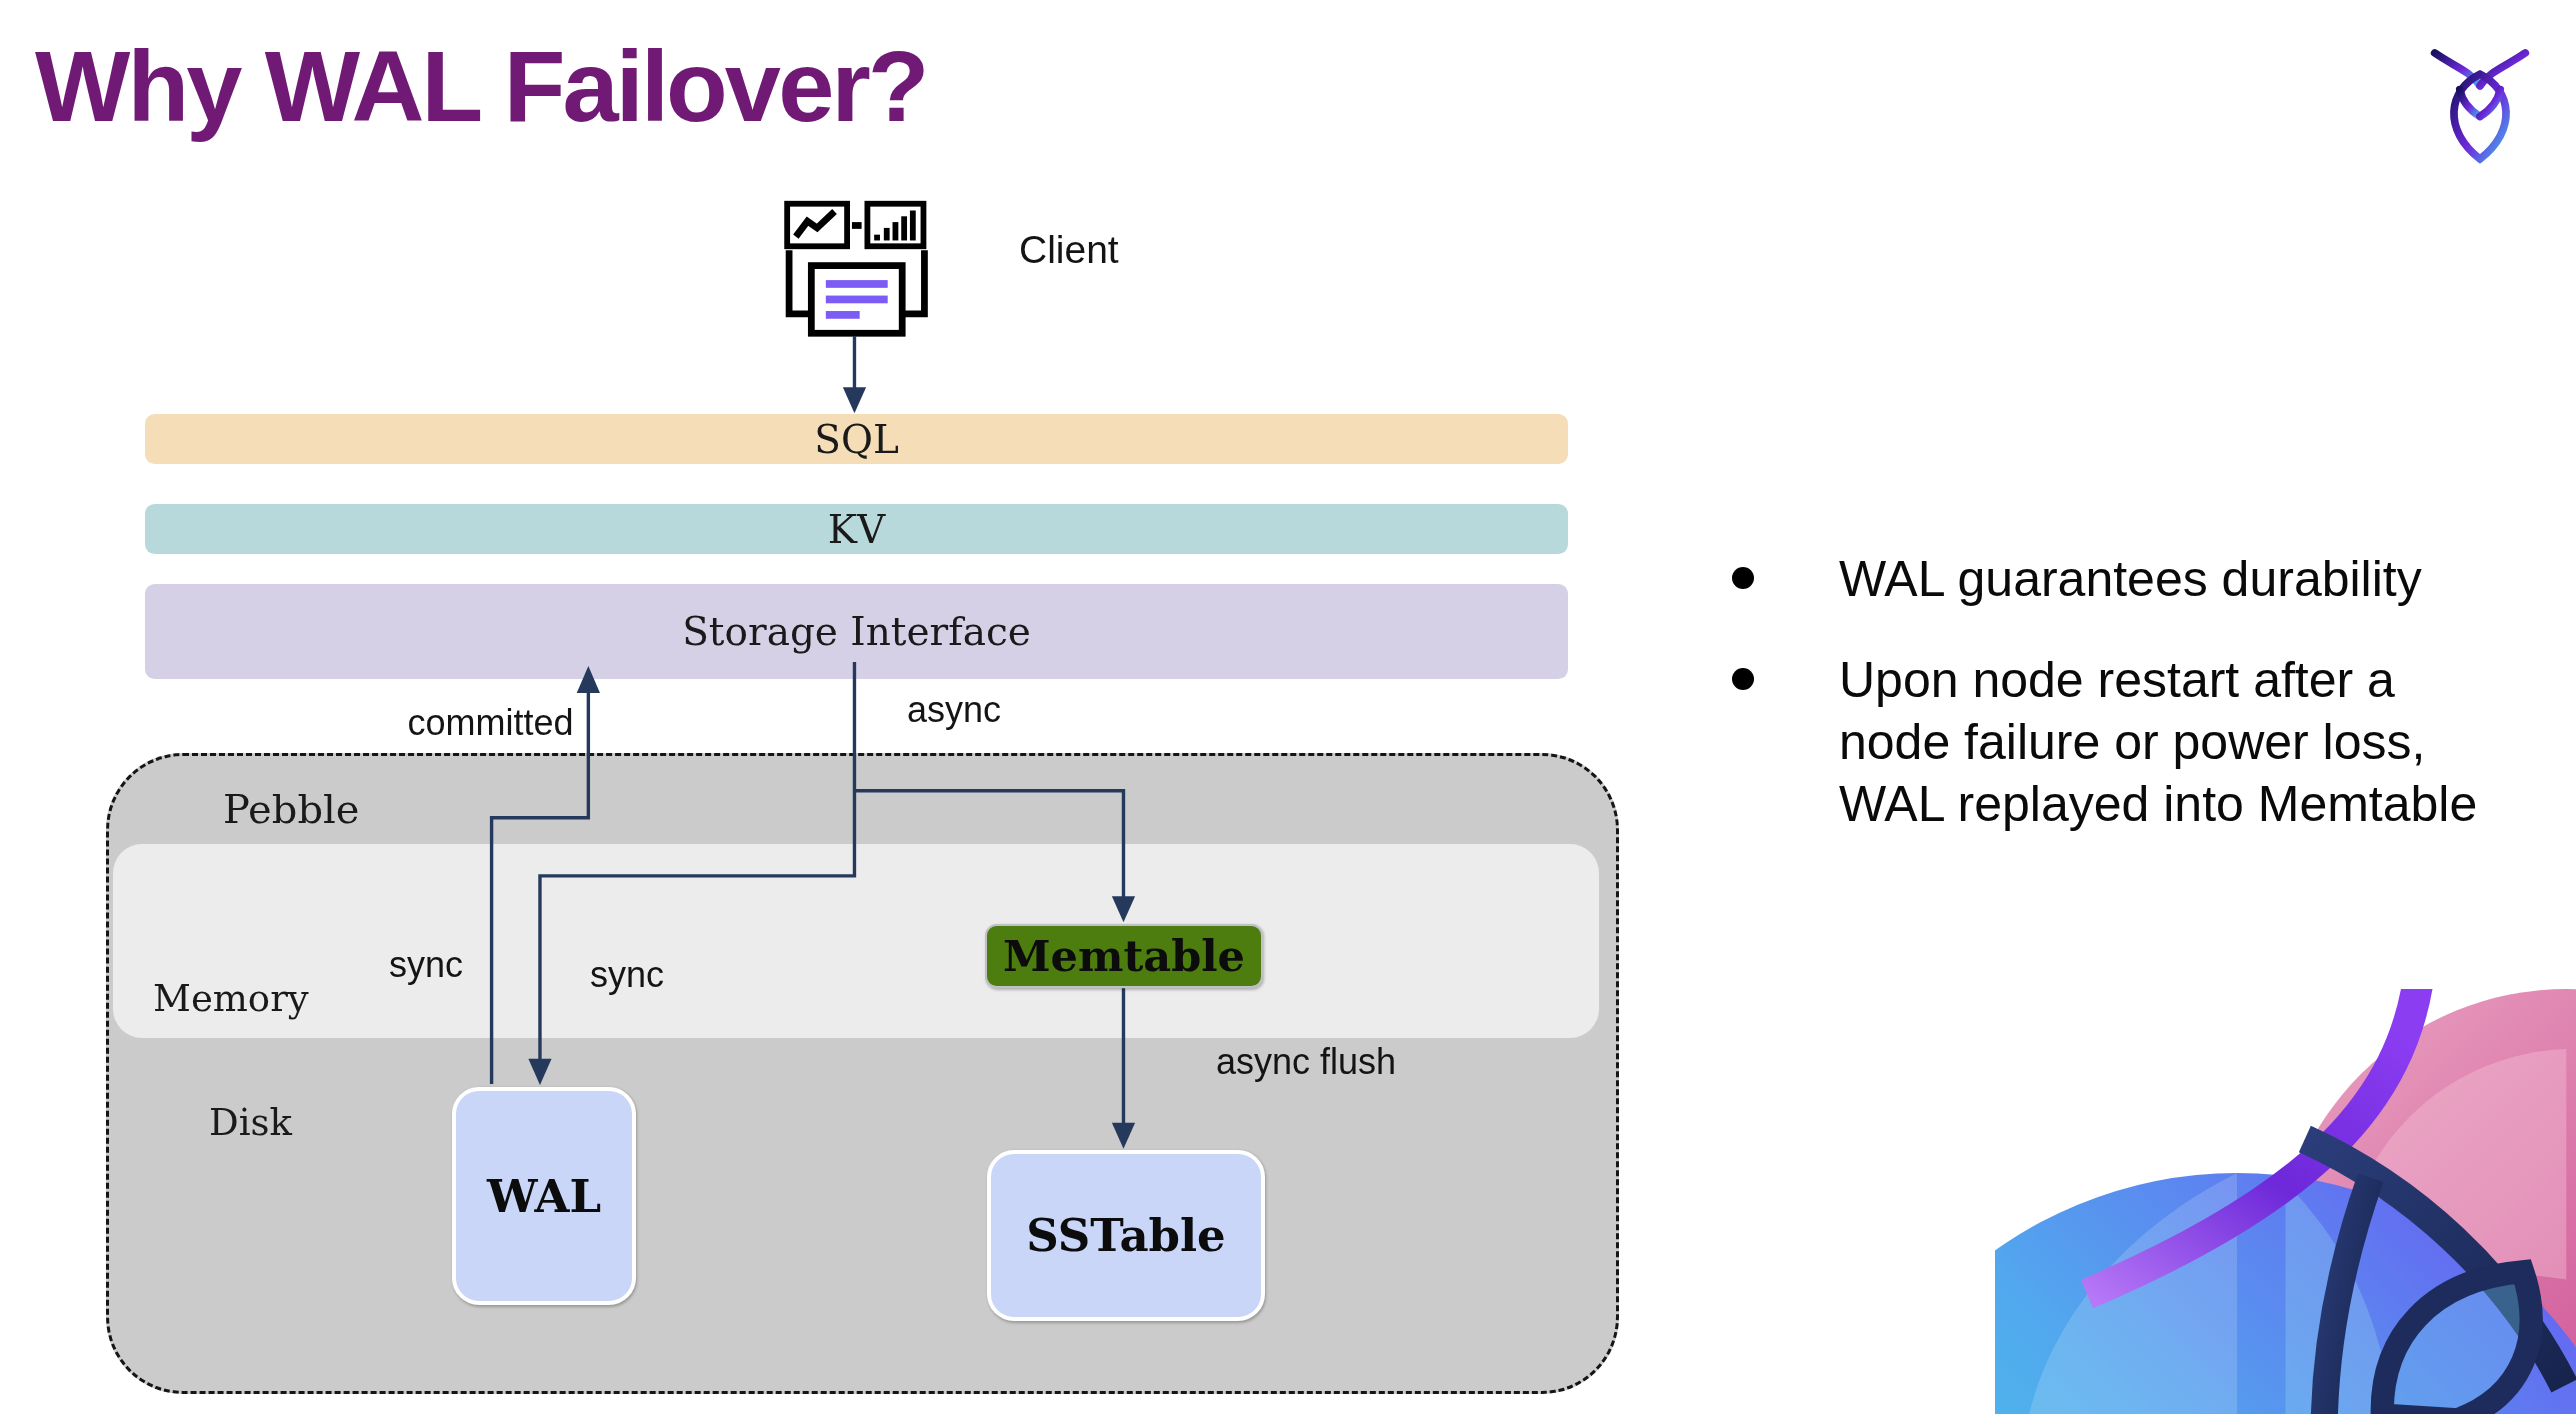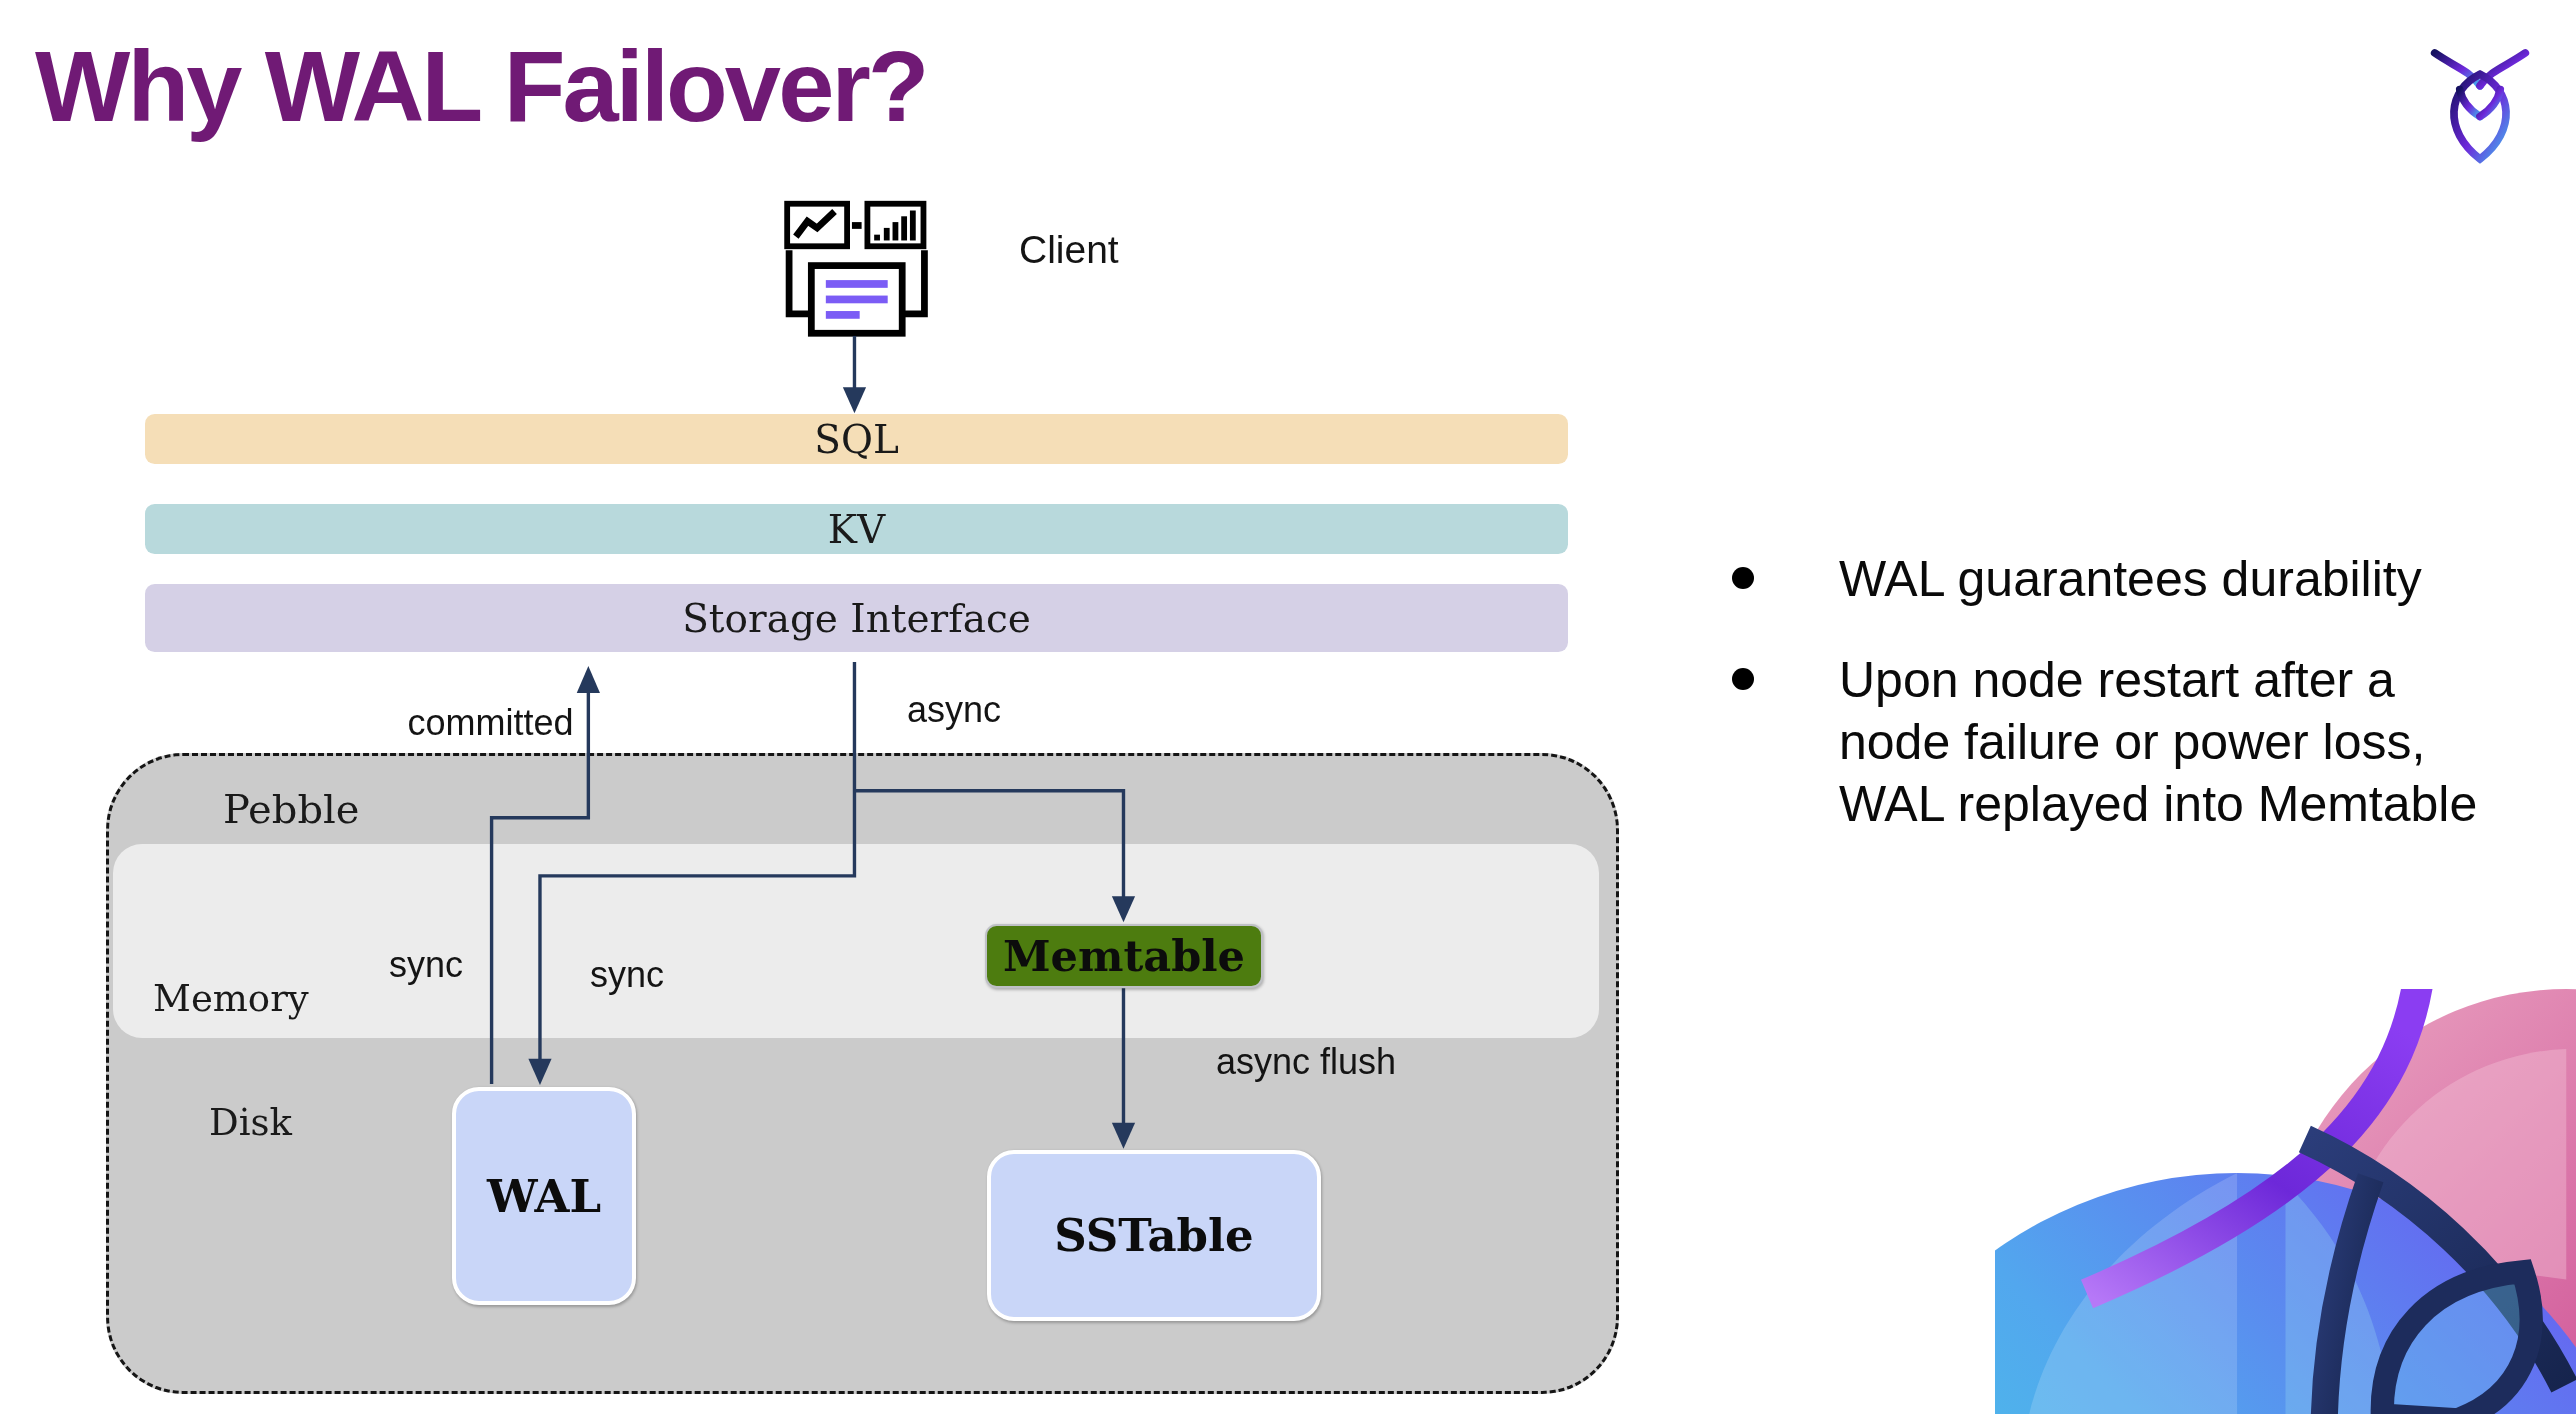--- a/index.html
+++ b/index.html
@@ -17,21 +17,21 @@
   }
 
   
   .layer{
     left:145px;width:1423px;border-radius:9.7px;
     display:flex;align-items:center;justify-content:center;
     font-family:"DejaVu Serif",serif;font-size:39px;color:#1a1a1a;
   }
   .layer-sql{top:414px;height:50px;background:#f5deb7;}
   .layer-kv{top:504px;height:50px;background:#b8d9dc;}
-  .layer-storage{top:584px;height:68px;background:#d5d0e6;}
+  .layer-storage{top:584px;height:95px;background:#d5d0e6;}
 
   
   .pebble{
     left:106px;top:753px;width:1513px;height:641px;
     background:#cbcbcb;border:3.9px dashed #151515;border-radius:77px;
     box-sizing:border-box;
   }
   .memory-band{
     left:113px;top:844px;width:1486px;height:194px;
     background:#ececec;border-radius:29px;
@@ -51,21 +51,21 @@
   }
   .node-memtable{
     left:985px;top:924px;width:278px;height:64px;font-size:43px;
     background:#4d7c0f;border:2.9px solid #bfc1c6;border-radius:11.6px;
   }
   .node-wal{
     left:452px;top:1087px;width:184px;height:218px;font-size:45px;
     background:#c9d6f8;border:4.8px solid #ffffff;border-radius:27px;
   }
   .node-sstable{
-    left:987px;top:1150px;width:334px;height:171px;font-size:45px;
+    left:987px;top:1150px;width:278px;height:171px;font-size:45px;
     background:#c9d6f8;border:4.8px solid #ffffff;border-radius:27px;
   }
 
   
   .edge-label{font-size:36px;color:#141414;font-family:"Liberation Sans",sans-serif;}
   .lbl-committed{left:406px;top:702px;width:169px;text-align:center;}
   .lbl-commit{left:907px;top:689px;}
   .lbl-sync1{left:389px;top:944px;}
   .lbl-sync2{left:590px;top:954px;}
   .lbl-async{left:1216px;top:1041px;}

